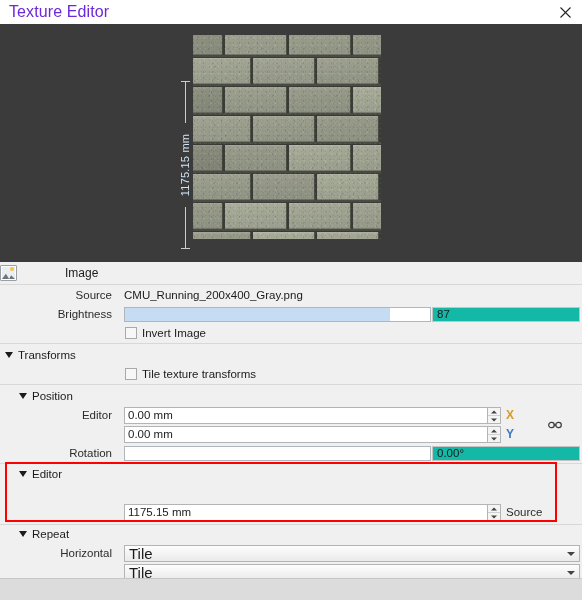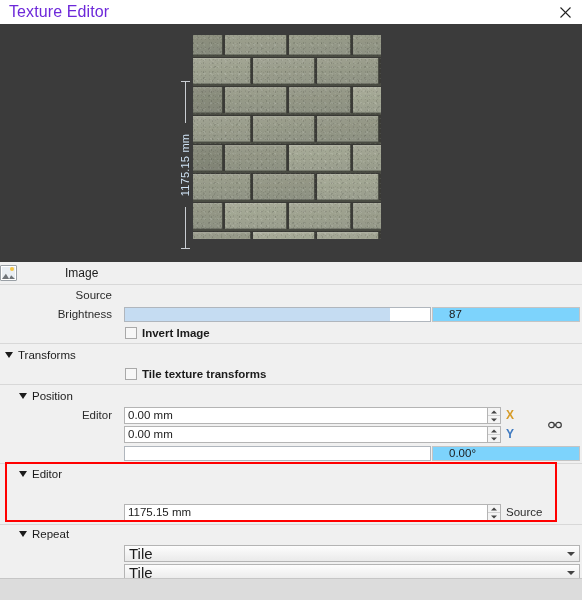--- a/index.html
+++ b/index.html
@@ -128,22 +128,22 @@
   }
 
   
   .slider {
     position: absolute; top: 2px; height: 15px;
     border: 1px solid #b0b6bd; background: #ffffff;
   }
   .slider .fill { position: absolute; left: 0; top: 0; bottom: 0; background: #c5dcf2; }
   .valbox {
     position: absolute; top: 2px; height: 15px;
-    border: 1px solid #c4c4c4; background: #7dd3fc;
-    line-height: 13px; padding-left: 16px; font-size: 11.5px; color: #1b1b1b;
+    border: 1px solid #c4c4c4; background: #14b8a6;
+    line-height: 13px; padding-left: 4px; font-size: 11.5px; color: #1b1b1b;
   }
 
   
   .spin {
     position: absolute; top: 1px; width: 13px; height: 17px;
     border: 1px solid #b4b4b4; border-left: none; background: #f4f4f4;
     display: flex; flex-direction: column;
   }
   .spin i {
     flex: 1; position: relative;
@@ -160,21 +160,21 @@
   .axis {
     position: absolute; top: 0; line-height: 19px; font-size: 12px; font-weight: bold;
   }
   .axis.x { color: #d79b27; }
   .axis.y { color: #3e79c0; }
   .sublabel {
     position: absolute; top: 0; line-height: 19px; font-size: 11.5px; color: #2b2b2b;
   }
 
   
-  .cbrow { position: absolute; left: 0; width: 582px; height: 19px; font-weight: bold; }
+  .cbrow { position: absolute; left: 0; width: 582px; height: 19px; }
   .cbox {
     position: absolute; top: 3px; width: 12px; height: 12px;
     border: 1px solid #a9a9a9; background: #f7f7f7;
   }
   .cblbl { position: absolute; top: 0; line-height: 19px; font-size: 11.5px; color: #1b1b1b; }
 
   
   .sect {
     position: absolute; height: 19px; line-height: 19px;
     font-size: 11.5px; font-weight: normal; color: #1b1b1b;
@@ -310,20 +310,21 @@
         <div class="sky"></div>
           <div class="sun"></div>
           <div class="hill"></div>
       </div>
       <div class="lbl">Image</div>
     </div>
     <div class="sep" style="top:22px"></div>
 
     <div class="row" style="top:24px">
       <div class="rowlabel">Source</div>
+      <div class="readonly" style="left:124px">CMU_Running_200x400_Gray.png</div>
     </div>
 
     <div class="row" style="top:43px">
       <div class="rowlabel">Brightness</div>
       <div class="slider" style="left:124px; width:307px">
         <div class="fill" id="brightfill" style="width: 87%;"></div>
       </div>
       <div class="valbox" style="left:432px; width:148px">87</div>
     </div>
 
@@ -368,20 +369,21 @@
     <div class="row" style="top:163px">
       <div class="field" style="left:124px; width:364px">0.00 mm</div>
       <div class="spin" style="left:488px">
           <i></i>
           <i></i>
         </div>
       <div class="axis y" style="left:506px">Y</div>
     </div>
 
     <div class="row" style="top:182px">
+      <div class="rowlabel">Rotation</div>
       <div class="slider" style="left:124px; width:307px">
         <div class="fill" id="rotfill" style="width: 0%;"></div>
       </div>
       <div class="valbox" style="left:432px; width:148px">0.00°</div>
     </div>
     <div class="sep" style="top:201px"></div>
 
     <div class="sect" style="left:19px; top:203px">
       <span class="tri"></span><span>Editor</span>
     </div>
@@ -395,20 +397,21 @@
         </div>
       <div class="sublabel" style="left:506px">Source</div>
     </div>
     <div class="sep" style="top:262px"></div>
 
     <div class="sect" style="left:19px; top:263px">
       <span class="tri"></span><span>Repeat</span>
     </div>
 
     <div class="row" style="top:282px">
+      <div class="rowlabel">Horizontal</div>
       <div class="combo" style="left:124px; width:456px">
         <span>Tile</span>
         <span class="arw"></span>
       </div>
     </div>
 
     <div class="row" style="top:301px">
       <div class="combo" style="left:124px; width:456px">
         <span>Tile</span>
         <span class="arw"></span>

